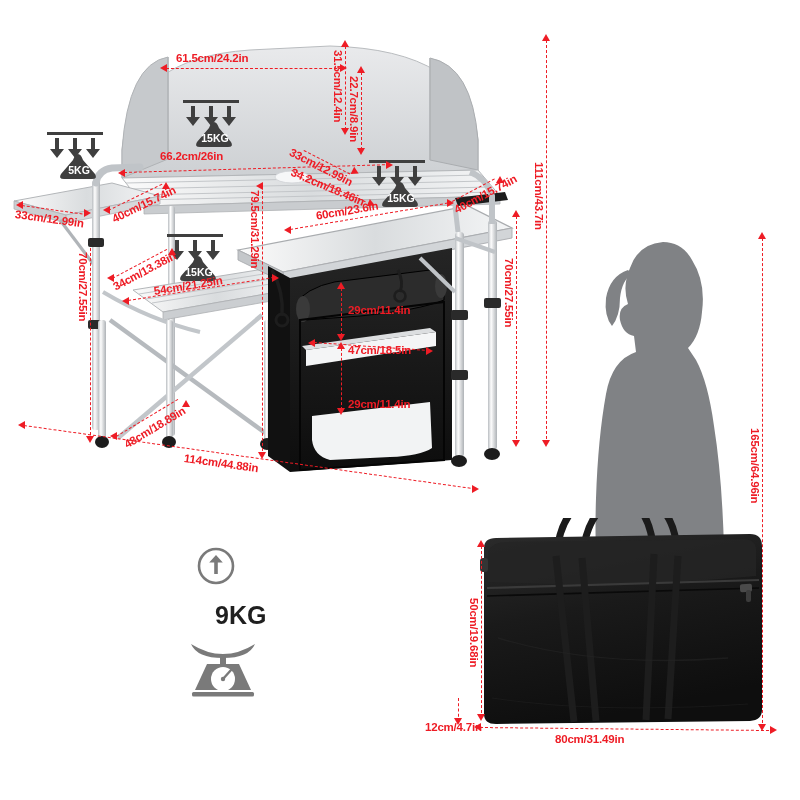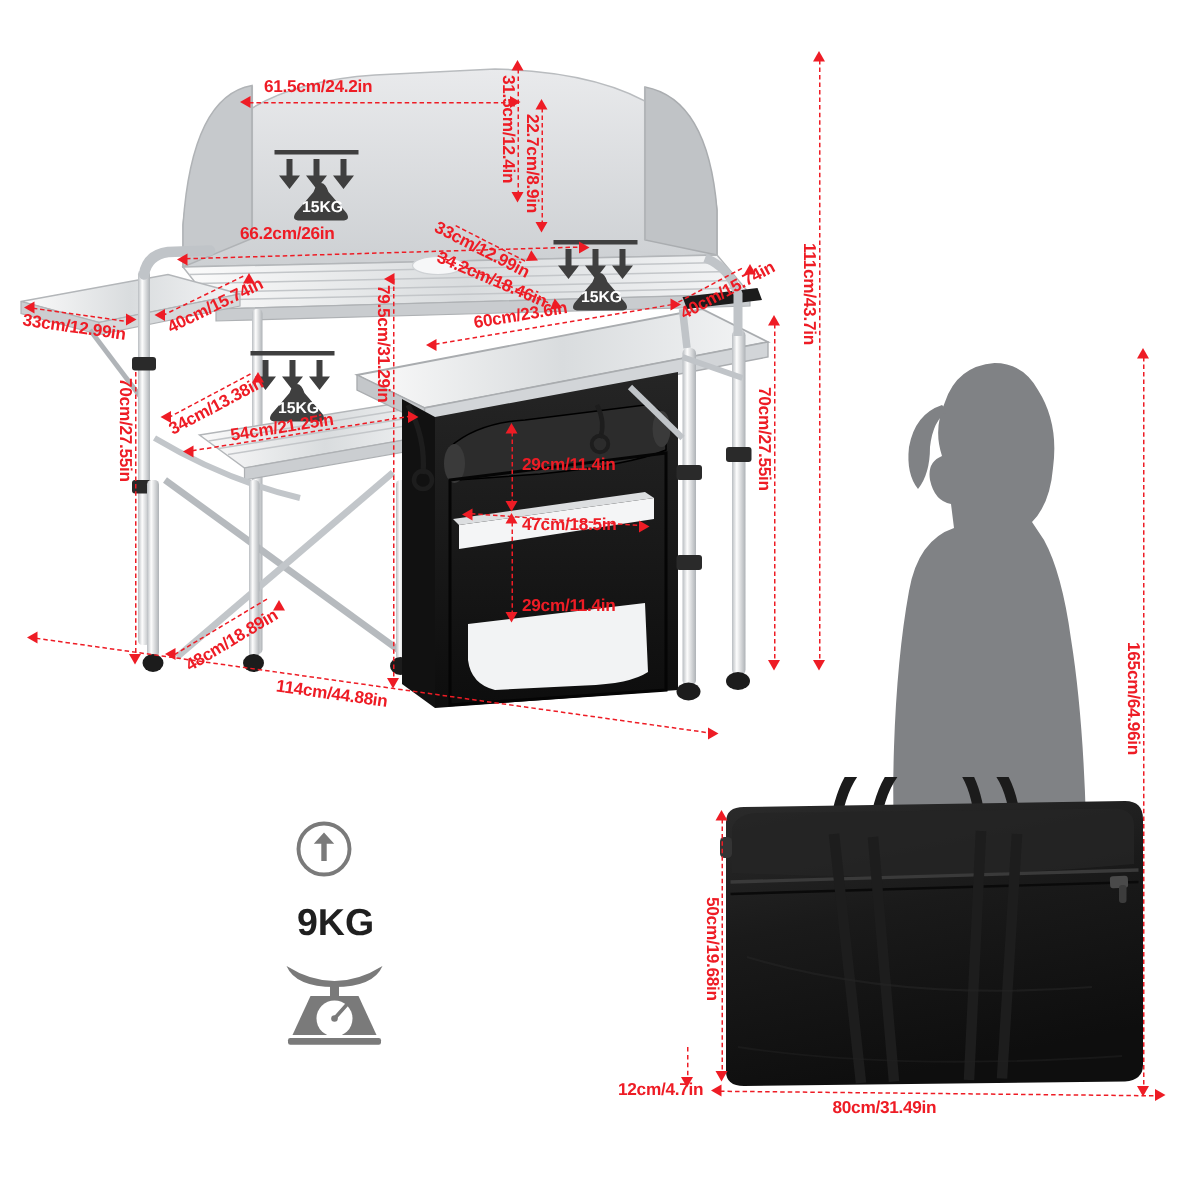--- a/index.html
+++ b/index.html
@@ -155,20 +155,32 @@
       <g fill="#3f3f3f">
         <path d="M12 6 h4 v11 h5 l-7 9 l-7 -9 h5 z"></path>
         <path d="M30 6 h4 v11 h5 l-7 9 l-7 -9 h5 z"></path>
         <path d="M48 6 h4 v11 h5 l-7 9 l-7 -9 h5 z"></path>
       </g>
       <path d="M30 28 q2 -6 5 -6 q3 0 5 6 l12 14 q3 5 -3 5 H21 q-6 0 -3 -5 z" fill="#3f3f3f"></path>
     </svg>
     <span class="kglbl" style="left:16px;top:32px;width:40px;font-size:10.5px;">15KG</span>
   </div>
 
+  <div class="kgwrap" style="left:43px;top:132px;">
+    <svg width="70" height="48">
+      <rect x="4" y="0" width="56" height="3" fill="#3f3f3f"></rect>
+      <g fill="#3f3f3f">
+        <path d="M12 6 h4 v11 h5 l-7 9 l-7 -9 h5 z"></path>
+        <path d="M30 6 h4 v11 h5 l-7 9 l-7 -9 h5 z"></path>
+        <path d="M48 6 h4 v11 h5 l-7 9 l-7 -9 h5 z"></path>
+      </g>
+      <path d="M30 28 q2 -6 5 -6 q3 0 5 6 l12 14 q3 5 -3 5 H21 q-6 0 -3 -5 z" fill="#3f3f3f"></path>
+    </svg>
+    <span class="kglbl" style="left:16px;top:32px;width:40px;font-size:10.5px;">5KG</span>
+  </div>
 
   <div class="kgwrap" style="left:163px;top:234px;">
     <svg width="70" height="48">
       <rect x="4" y="0" width="56" height="3" fill="#3f3f3f"></rect>
       <g fill="#3f3f3f">
         <path d="M12 6 h4 v11 h5 l-7 9 l-7 -9 h5 z"></path>
         <path d="M30 6 h4 v11 h5 l-7 9 l-7 -9 h5 z"></path>
         <path d="M48 6 h4 v11 h5 l-7 9 l-7 -9 h5 z"></path>
       </g>
       <path d="M30 28 q2 -6 5 -6 q3 0 5 6 l12 14 q3 5 -3 5 H21 q-6 0 -3 -5 z" fill="#3f3f3f"></path>
@@ -289,21 +301,21 @@
   <div class="arrow ar-l" style="left:18px;top:421px;"></div>
   <div class="arrow ar-r" style="left:472px;top:485px;"></div>
   <div class="dim-label" style="left:185px;top:452px;transform:rotate(8deg);transform-origin:0 0;">114cm/44.88in</div>
 
   <div style="position:absolute;left:196px;top:546px;">
     <svg width="40" height="40">
       <circle cx="20" cy="20" r="17" fill="none" stroke="#7a7a7a" stroke-width="2.6"></circle>
       <path d="M18.2 28 V16.5 h-5 L20 9 l6.8 7.5 h-5 V28 z" fill="#7a7a7a"></path>
     </svg>
   </div>
-  <div class="bigkg" style="left:198px;top:601px;">9KG</div>
+  <div class="bigkg" style="left:215px;top:601px;">9KG</div>
   <div style="position:absolute;left:186px;top:632px;">
     <svg width="74" height="66">
       <path d="M5 12 q32 20 64 0 q-6 14 -32 14 Q11 26 5 12 z" fill="#7a7a7a"></path>
       <rect x="34" y="24" width="6" height="10" fill="#7a7a7a"></rect>
       <path d="M21 32 h32 l12 26 H9 z" fill="#7a7a7a"></path>
       <circle cx="37" cy="47" r="12" fill="#ffffff"></circle>
       <path d="M37 47 L45 38" stroke="#7a7a7a" stroke-width="2.4" stroke-linecap="round"></path>
       <circle cx="37" cy="47" r="2.2" fill="#7a7a7a"></circle>
       <rect x="6" y="60" width="62" height="4.5" rx="1.5" fill="#7a7a7a"></rect>
     </svg>
@@ -351,21 +363,21 @@
 
     <path d="M20 120 Q120 150 250 140" stroke="#242424" stroke-width="1.4" fill="none" opacity="0.6"></path>
     <path d="M14 180 Q120 196 270 186" stroke="#222" stroke-width="1.2" fill="none" opacity="0.5"></path>
   </svg>
 
   <div class="dlineV" style="left:481px;top:546px;height:172px;"></div>
   <div class="arrow ar-u" style="left:477px;top:540px;"></div>
   <div class="arrow ar-d" style="left:477px;top:714px;"></div>
   <div class="dim-label vtxt" style="left:480px;top:598px;transform:rotate(90deg);">50cm/19.68in</div>
 
-  <div class="dim-label" style="left:412px;top:721px;">12cm/4.7in</div>
+  <div class="dim-label" style="left:425px;top:721px;">12cm/4.7in</div>
   <div class="dlineV" style="left:458px;top:698px;height:24px;"></div>
   <div class="arrow ar-d" style="left:454px;top:718px;"></div>
 
   <div class="dline" style="left:480px;top:727px;width:294px;transform:rotate(0.6deg);"></div>
   <div class="arrow ar-l" style="left:474px;top:723px;"></div>
   <div class="arrow ar-r" style="left:770px;top:726px;"></div>
   <div class="dim-label" style="left:555px;top:733px;">80cm/31.49in</div>
 
   <div class="dlineV" style="left:762px;top:238px;height:490px;"></div>
   <div class="arrow ar-u" style="left:758px;top:232px;"></div>

